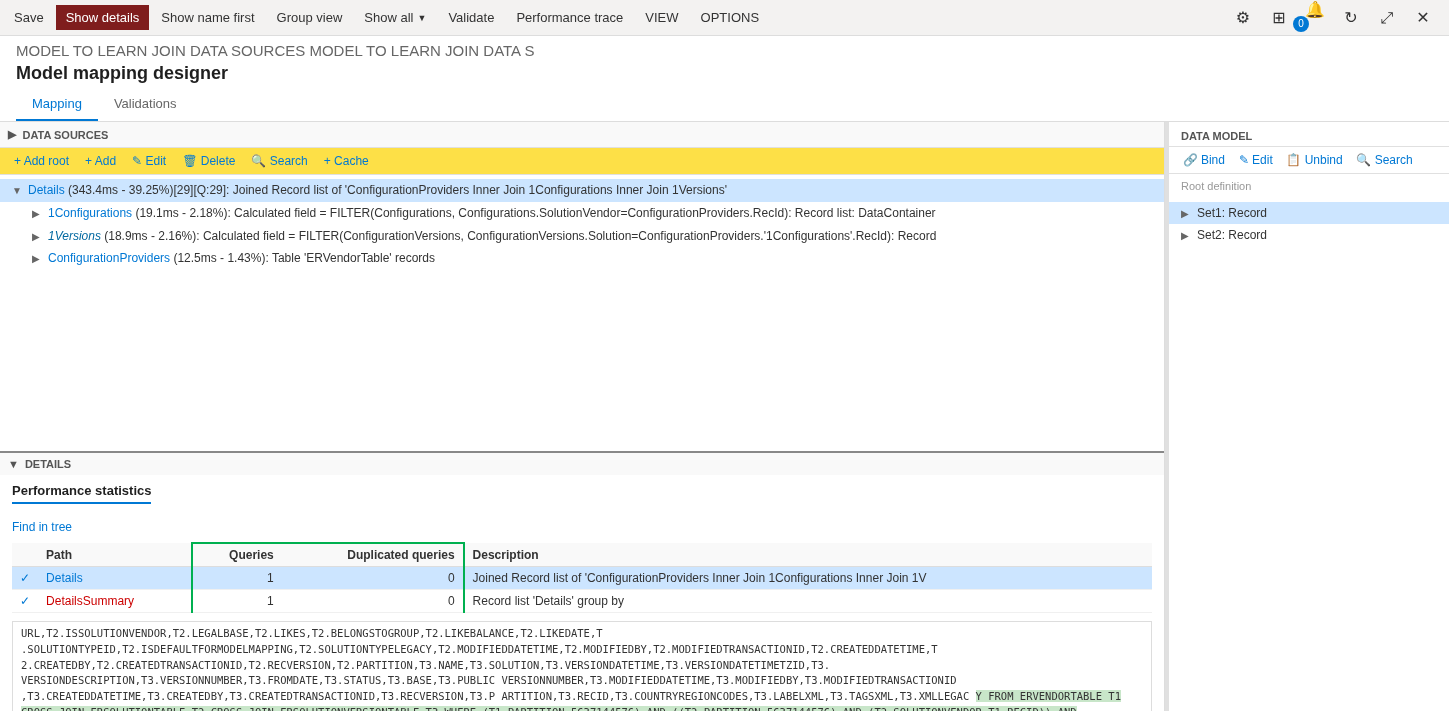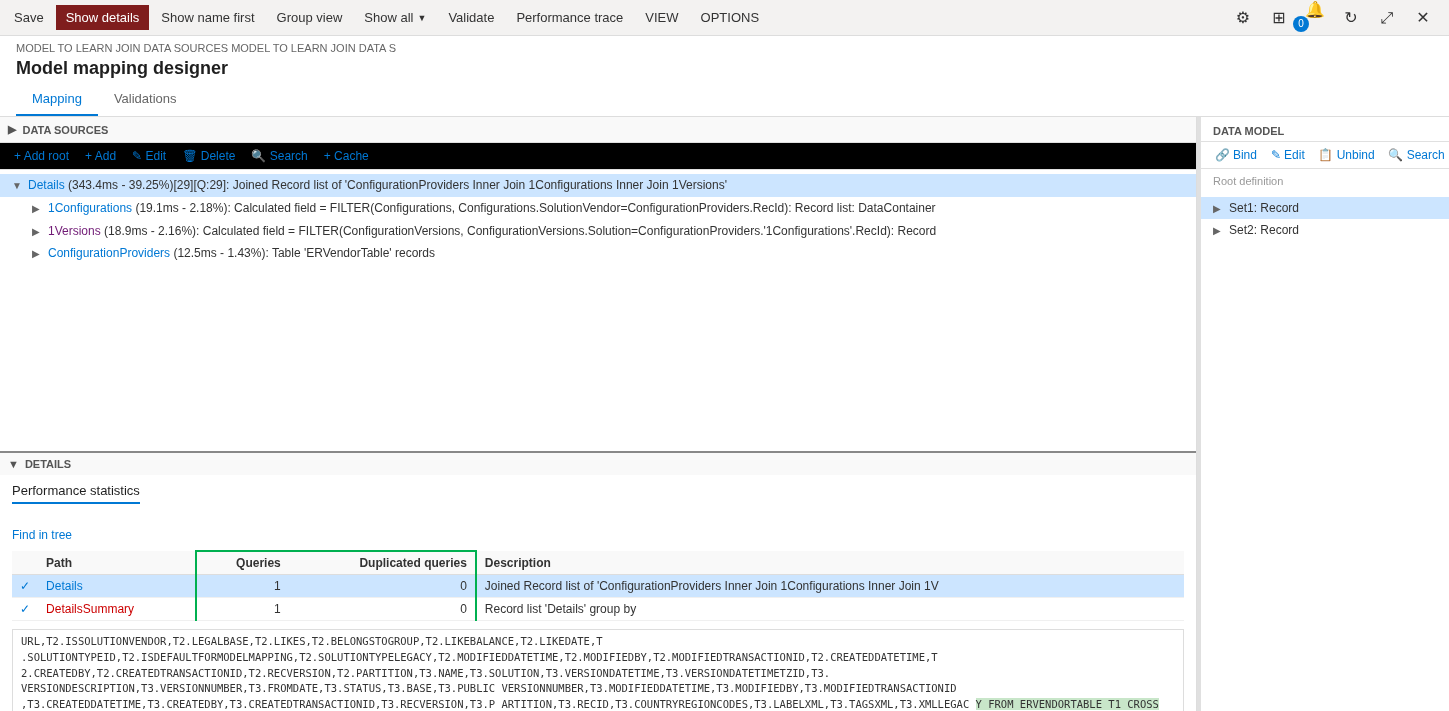--- a/index.html
+++ b/index.html
@@ -38,21 +38,21 @@
     }
     .notification-badge {
       background: #0078d4; color: #fff; border-radius: 50%;
       width: 16px; height: 16px; font-size: 10px;
       display: flex; align-items: center; justify-content: center;
       position: relative; top: -8px; left: -8px;
     }
 
     
     .breadcrumb {
-      font-size: 11px;
+      font-size: 15px;
       color: #666;
       padding: 6px 16px 2px;
       text-transform: uppercase;
     }
     .page-title {
       font-size: 18px;
       font-weight: 600;
       color: #1f1f1f;
       padding: 2px 16px 6px;
     }
@@ -105,21 +105,21 @@
       font-weight: 600;
       text-transform: uppercase;
       color: #555;
       gap: 6px;
     }
     .datasources-toolbar {
       display: flex;
       align-items: center;
       padding: 4px 8px;
       border-bottom: 1px solid #e0e0e0;
-      background: #000000;
+      background: #fde047;
       gap: 4px;
     }
     .ds-btn {
       display: flex; align-items: center; gap: 3px;
       padding: 2px 6px; background: transparent; border: none;
       cursor: pointer; font-size: 12px; color: #0078d4;
     }
 
     .tree-area {
       flex: 1;
@@ -148,23 +148,23 @@
       text-transform: uppercase;
       color: #555;
       cursor: pointer;
       gap: 6px;
     }
     .details-body {
       padding: 8px 12px;
     }
     .details-subtitle {
       font-size: 13px;
-      font-weight: 400;
+      font-weight: 700;
       color: #1f1f1f;
-      margin-bottom: 24px;
+      margin-bottom: 16px;
       border-bottom: 2px solid #0078d4;
       display: inline-block;
       padding-bottom: 4px;
     }
     .find-in-tree {
       font-size: 12px;
       color: #0078d4;
       cursor: pointer;
       margin-bottom: 8px;
       display: inline-block;
@@ -196,21 +196,21 @@
     .check-col { width: 20px; text-align: center; }
     .path-link { color: #0078d4; cursor: pointer; }
     
     .green-box-top th.queries-th,
     .green-box-top th.dup-queries-th {
       border-top: 2px solid #00b050;
     }
 
     
     .right-panel {
-      width: 248px;
+      width: 280px;
       display: flex;
       flex-direction: column;
       overflow: hidden;
       justify-content: center;
     }
     .right-panel-header {
       font-size: 11px;
       font-weight: 600;
       text-transform: uppercase;
       color: #555;
@@ -361,21 +361,21 @@
           </div>
           <div class="tree-item" style="padding-left: 32px;">
             <span class="tree-arrow">▶</span>
             <span class="tree-text">
               <span style="color:#0078d4;margin-top:9px;">1Configurations</span> (19.1ms - 2.18%): Calculated field = FILTER(Configurations, Configurations.SolutionVendor=ConfigurationProviders.RecId): Record list: DataContainer
             </span>
           </div>
           <div class="tree-item" style="padding-left: 32px;">
             <span class="tree-arrow">▶</span>
             <span class="tree-text">
-              <span style="color:#701a75;">1Versions</span> (18.9ms - 2.16%): Calculated field = FILTER(ConfigurationVersions, ConfigurationVersions.Solution=ConfigurationProviders.'1Configurations'.RecId): Record
+              <span style="color:#0369a1;font-style:italic;">1Versions</span> (18.9ms - 2.16%): Calculated field = FILTER(ConfigurationVersions, ConfigurationVersions.Solution=ConfigurationProviders.'1Configurations'.RecId): Record
             </span>
           </div>
           <div class="tree-item" style="padding-left: 32px;">
             <span class="tree-arrow">▶</span>
             <span class="tree-text">
               <span style="color:#0078d4;">ConfigurationProviders</span> (12.5ms - 1.43%): Table 'ERVendorTable' records
             </span>
           </div>
         </div>
       </div>

